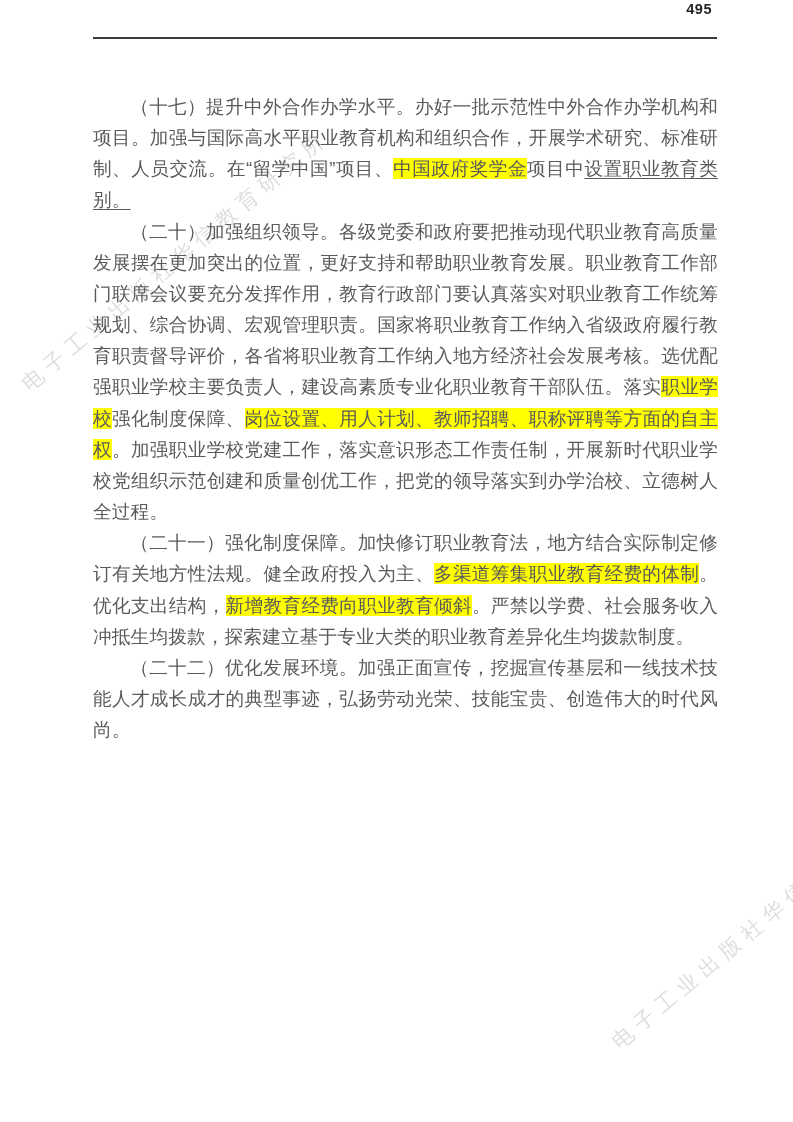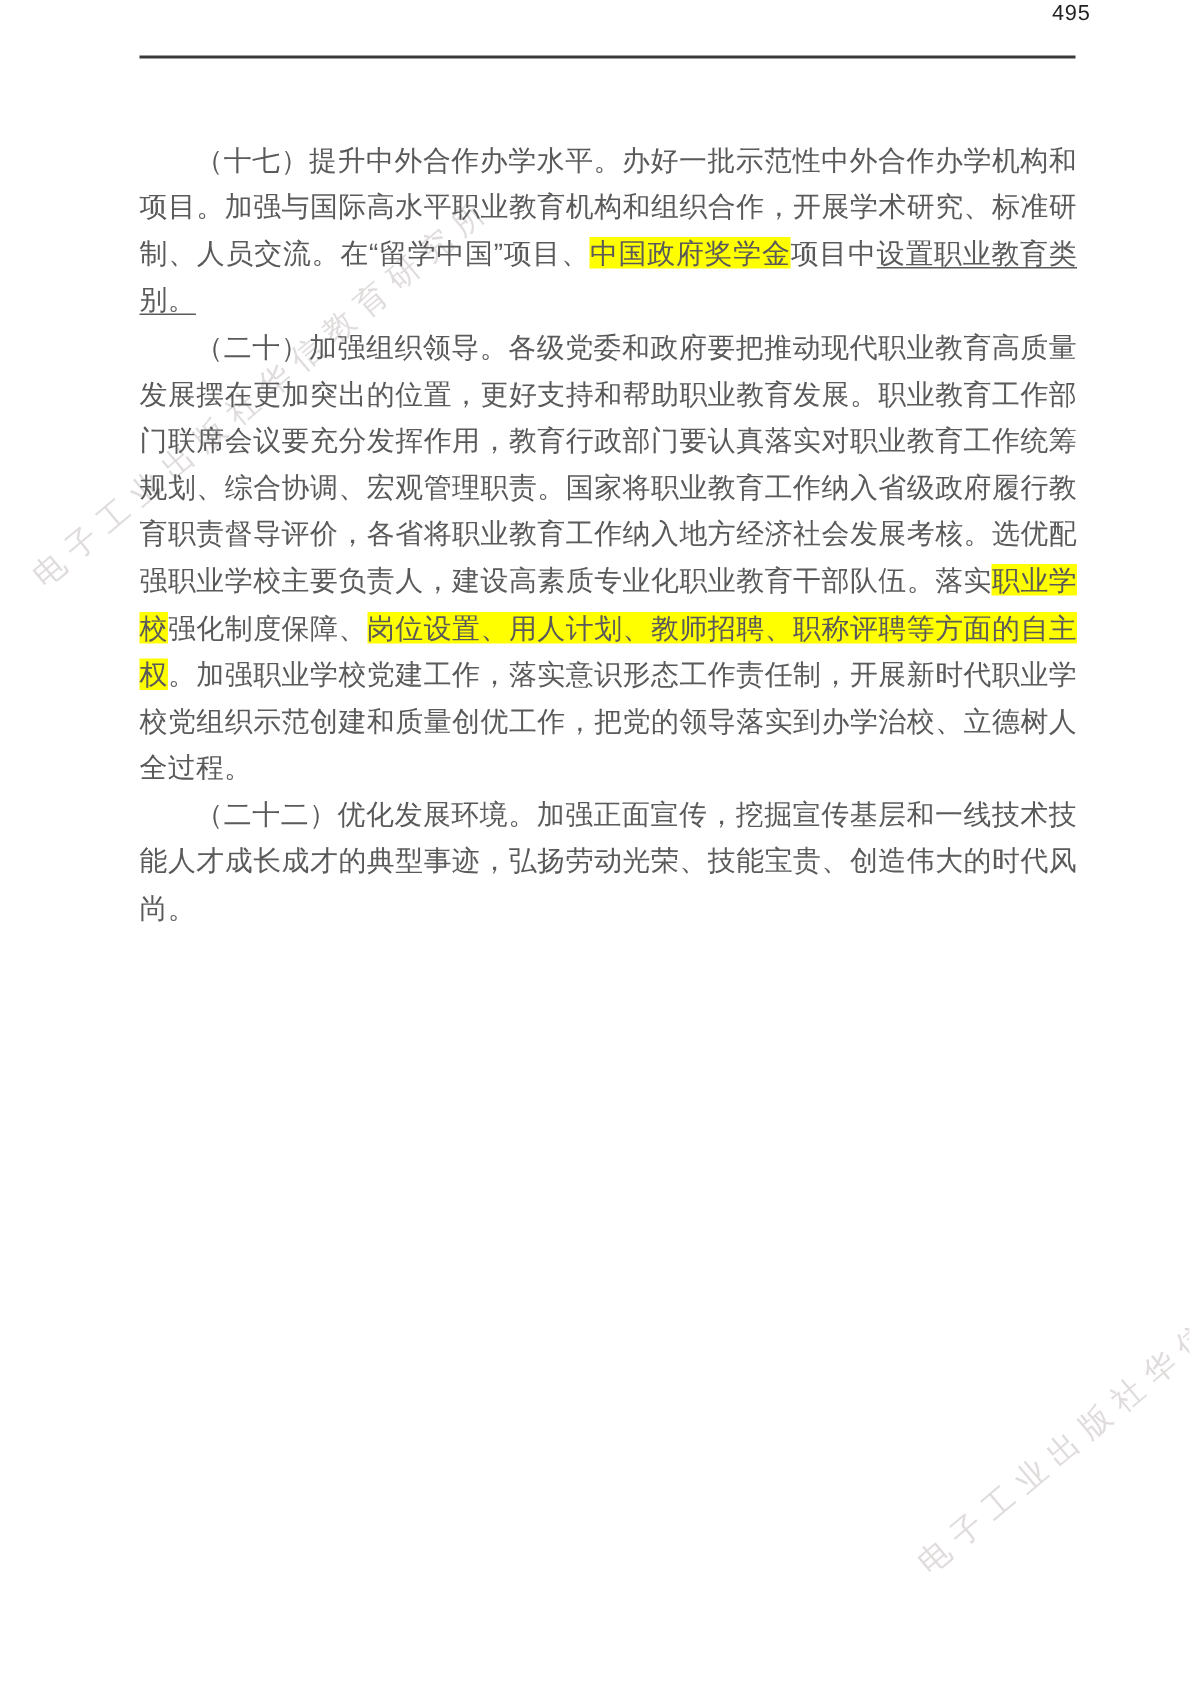--- a/index.html
+++ b/index.html
@@ -11,24 +11,25 @@
     position: relative;
     width: 793px;
     height: 1122px;
     background: #ffffff;
     overflow: hidden;
     font-family: "Liberation Sans", sans-serif;
   }
   .page-number {
     position: absolute;
     top: 1px;
-    right: 66px;
+    right: 81px;
     font-size: 14.5px;
     color: #222222;
     letter-spacing: 0.5px;
+    font-weight: bold;
   }
   .header-rule {
     position: absolute;
     left: 93px;
     top: 37px;
     width: 624px;
     height: 2px;
     background: #3a3a3a;
   }
   .doc-body {
@@ -80,16 +81,17 @@
 
   <div class="header-rule"></div>
 
   <div class="watermark" id="wm1">电子工业出版社华信教育研究所</div>
 
   <div class="watermark" id="wm2">电子工业出版社华信教育研究所</div>
 
   <div class="doc-body">
       <p><span>（十七）提升中外合作办学水平。办好一批示范性中外合作办学机构和项目。加强与国际高水平职业教育机构和组织合作，开展学术研究、标准研制、人员交流。在“留学中国”项目、</span><span class="hl">中国政府奖学金</span><span>项目中</span><span class="u">设置职业教育类别。</span></p>
       <p><span>（二十）加强组织领导。各级党委和政府要把推动现代职业教育高质量发展摆在更加突出的位置，更好支持和帮助职业教育发展。职业教育工作部门联席会议要充分发挥作用，教育行政部门要认真落实对职业教育工作统筹规划、综合协调、宏观管理职责。国家将职业教育工作纳入省级政府履行教育职责督导评价，各省将职业教育工作纳入地方经济社会发展考核。选优配强职业学校主要负责人，建设高素质专业化职业教育干部队伍。落实</span><span class="hl">职业学校</span><span>强化制度保障、</span><span class="hl">岗位设置、用人计划、教师招聘、职称评聘等方面的自主权</span><span>。加强职业学校党建工作，落实意识形态工作责任制，开展新时代职业学校党组织示范创建和质量创优工作，把党的领导落实到办学治校、立德树人全过程。</span></p>
+      <p><span>（二十一）强化制度保障。加快修订职业教育法，地方结合实际制定修订有关地方性法规。健全政府投入为主、</span><span class="hl">多渠道筹集职业教育经费的体制</span><span>。优化支出结构，</span><span class="hl">新增教育经费向职业教育倾斜</span><span>。严禁以学费、社会服务收入冲抵生均拨款，探索建立基于专业大类的职业教育差异化生均拨款制度。</span></p>
       <p><span>（二十二）优化发展环境。加强正面宣传，挖掘宣传基层和一线技术技能人才成长成才的典型事迹，弘扬劳动光荣、技能宝贵、创造伟大的时代风尚。</span></p>
     </div>
 
 </div>
 
 </body></html>

